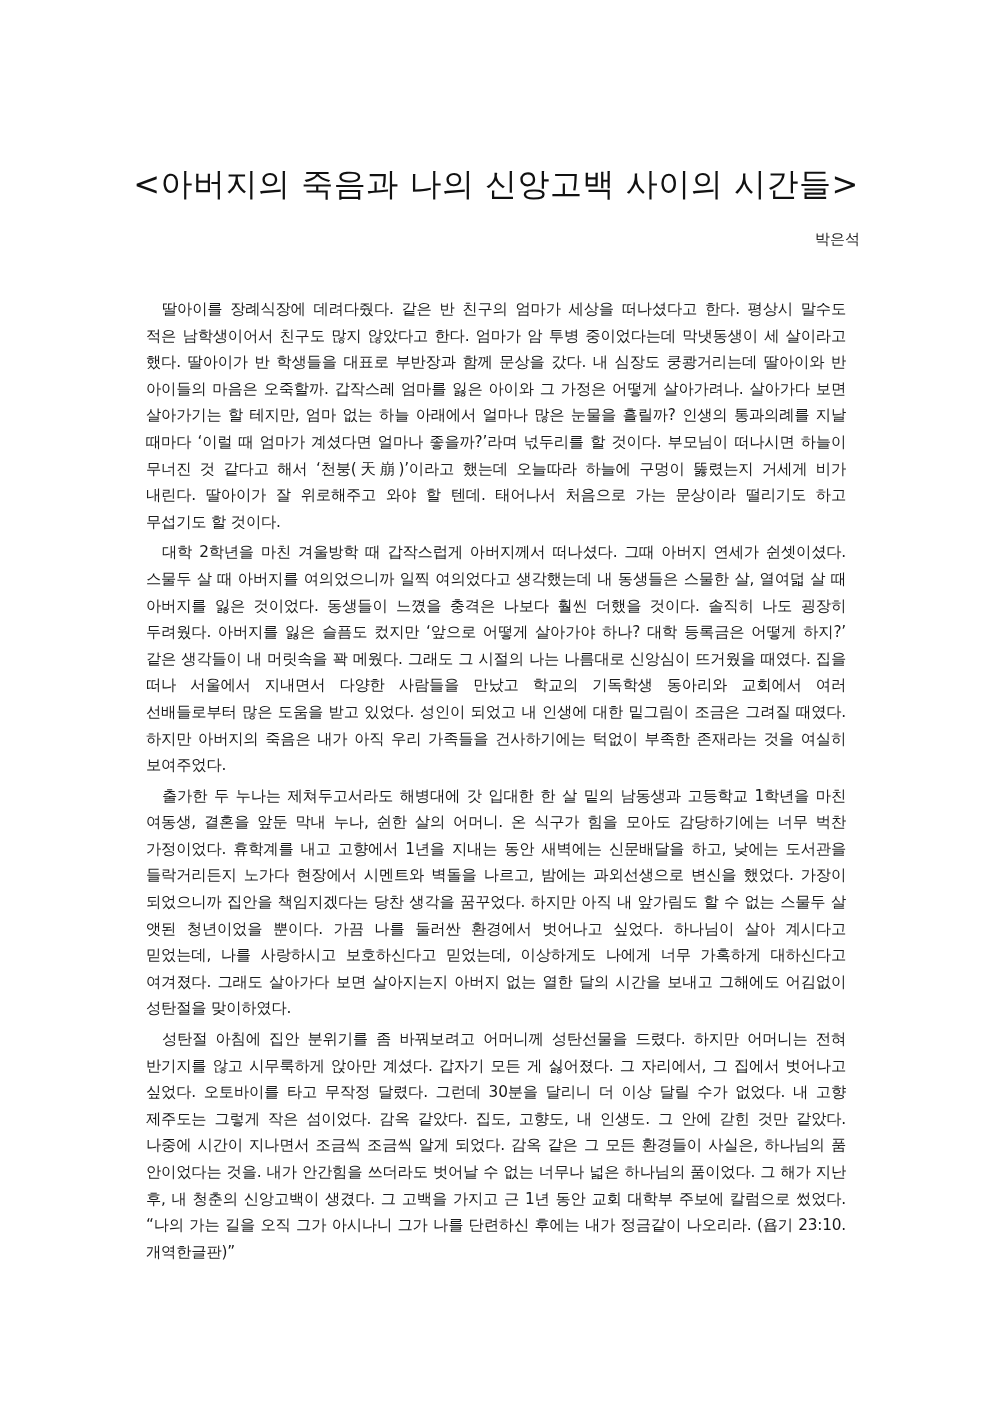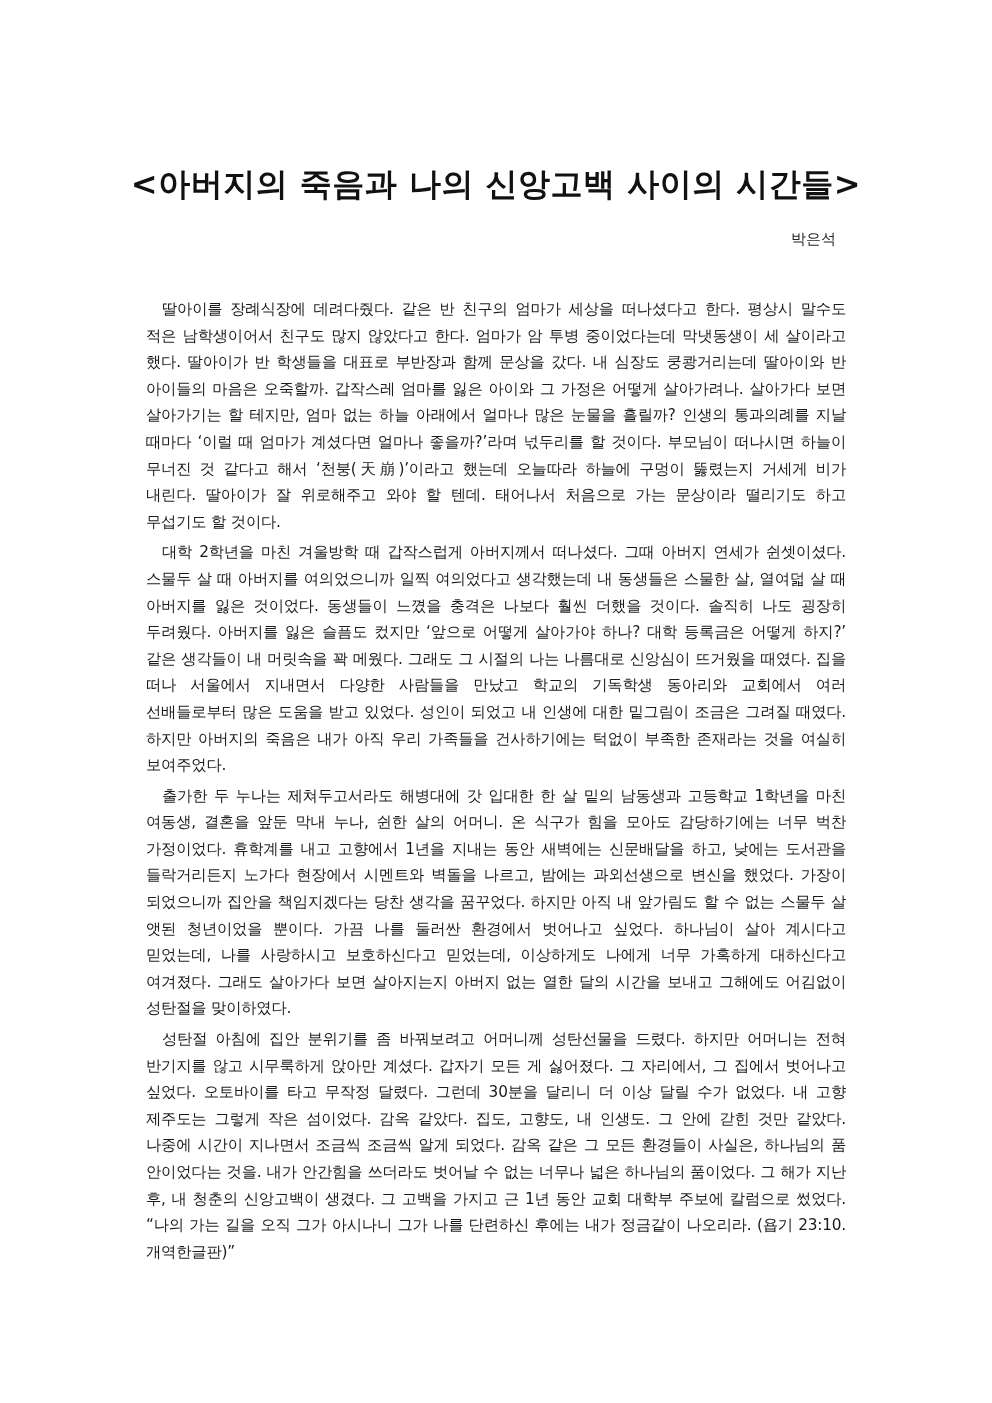--- a/index.html
+++ b/index.html
@@ -2,25 +2,25 @@
 <html><head>
   <meta charset="utf-8">
   <style>
     html, body { margin: 0; padding: 0; background: #ffffff; }
     body { width: 992px; height: 1403px; position: relative; overflow: hidden; }
     .page {
       position: absolute; left: 0; top: 0; width: 992px; height: 1403px; background: #fff;
     }
     .title {
       position: absolute; top: 158px; left: 0; width: 992px; text-align: center;
-      font-family: "DejaVu Sans", sans-serif; font-weight: bold; font-size: 32px;
+      font-family: "DejaVu Sans", sans-serif; font-weight: normal; font-size: 32px;
       color: #111; letter-spacing: 0.5px; line-height: 52px;
     }
     .author {
-      position: absolute; top: 230px; right: 156px;
+      position: absolute; top: 230px; right: 132px;
       font-family: "DejaVu Serif", serif; font-size: 15px; color: #222;
     }
     .body {
       position: absolute; top: 292px; left: 142px; width: 708px;
       font-family: "DejaVu Sans", sans-serif; font-size: 15.3px; color: #1a1a1a;
       line-height: 26.6px; text-align: justify; letter-spacing: -0.2px;
       word-break: keep-all;
     }
     .para { margin: 4px; text-indent: 16px; }
   </style>

